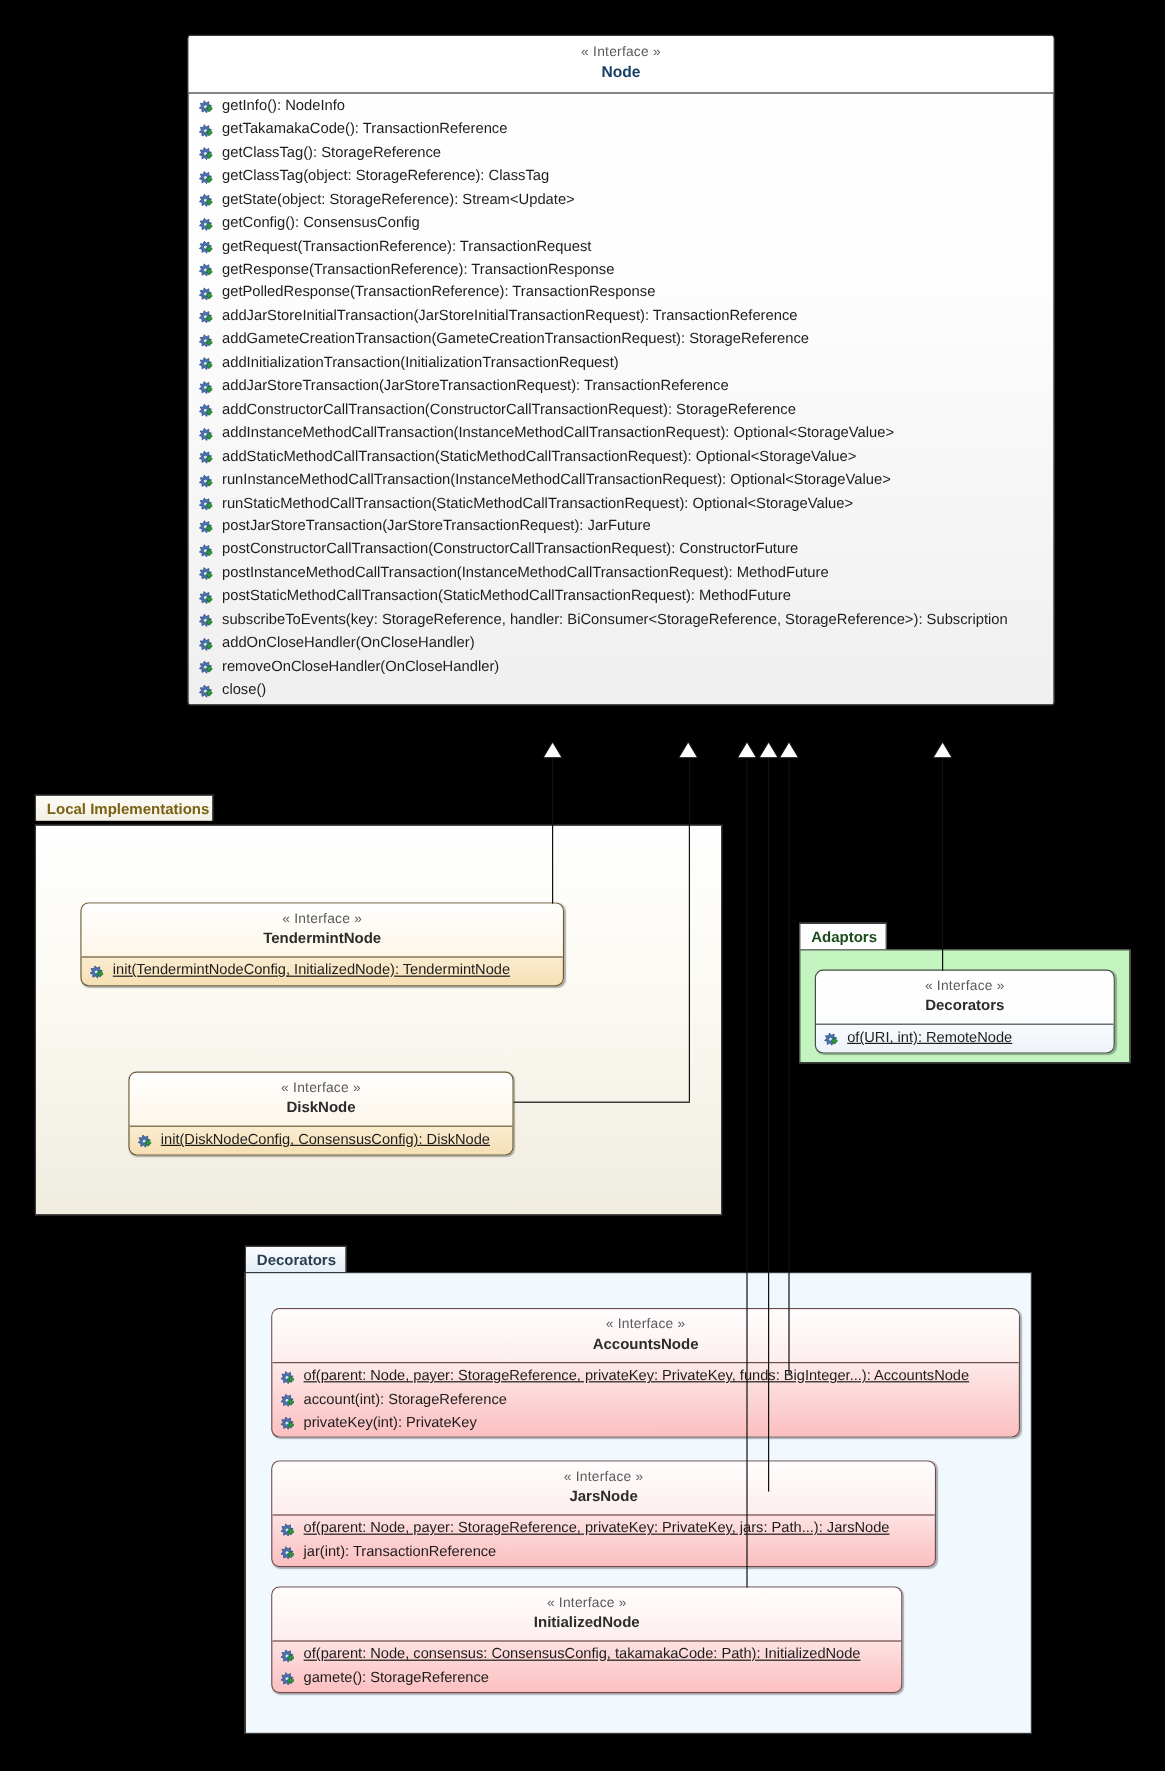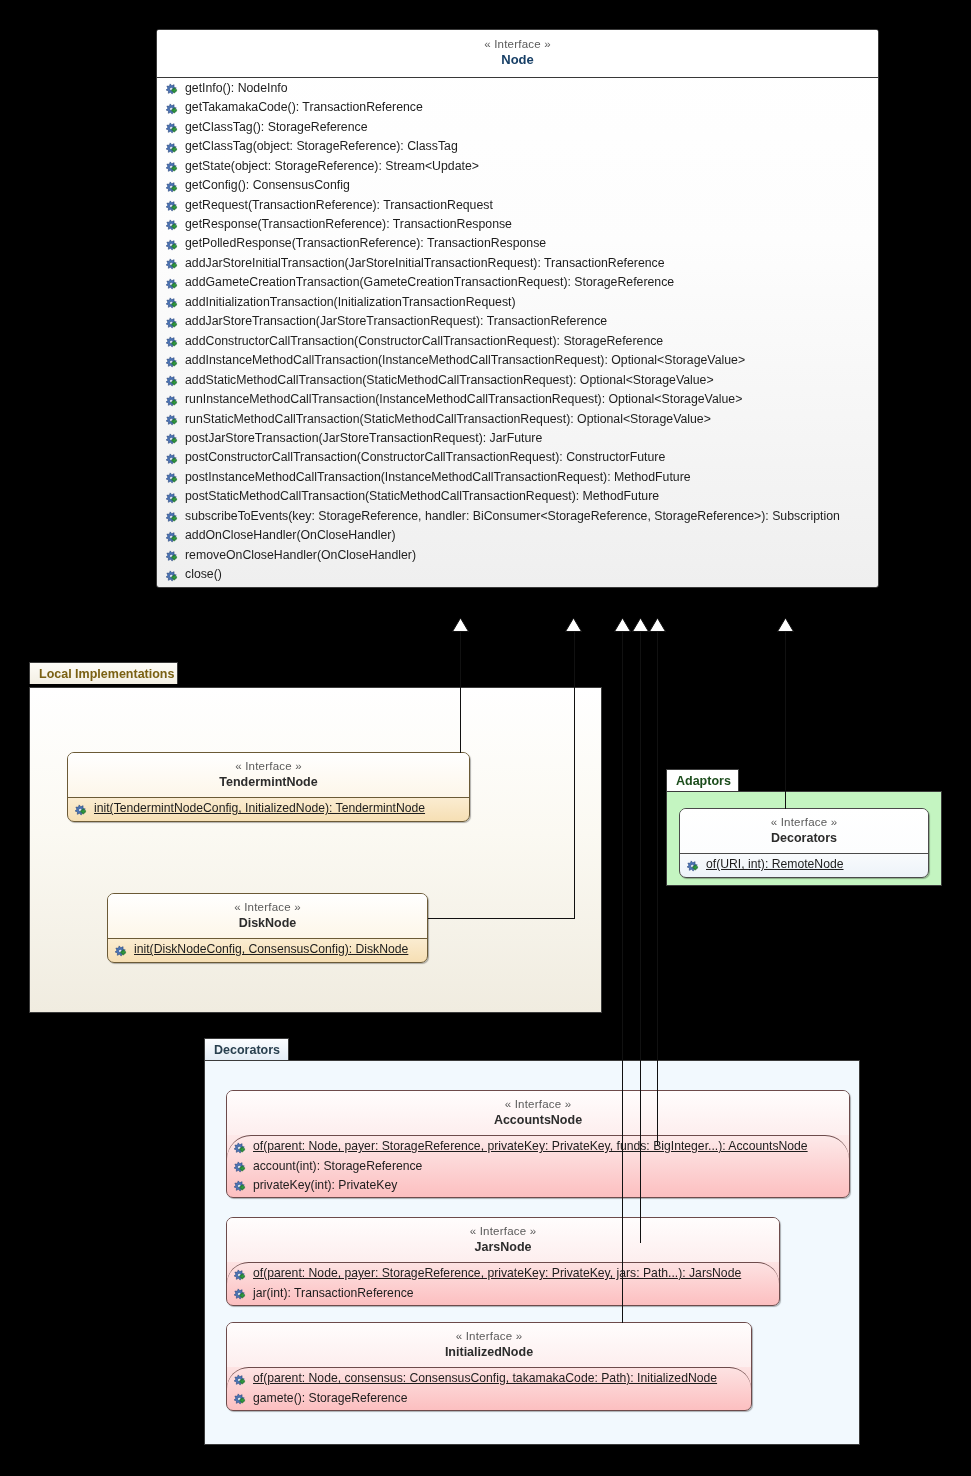--- a/index.html
+++ b/index.html
@@ -174,21 +174,21 @@
   .box-pale .uml-members { border-top-color: #4a4a4a; }
 
   
   .box-pink {
     background: linear-gradient(to bottom, #fffdfd 0%, #fde7e7 45%, #fcbfc0 100%);
     border-color: #6d4b4b;
   }
   .box-pink .uml-head {
     background: linear-gradient(to bottom, #fffdfd 0%, #fdeeee 100%);
   }
-  .box-pink .uml-members { border-top-color: #6d4b4b; border-radius: 24px; }
+  .box-pink .uml-members { border-top-color: #6d4b4b; }
 
   
   #box-tendermint { left: 67px; top: 752px; width: 403px; }
   #box-disknode   { left: 107px; top: 893px; width: 321px; }
   #box-remotenode { left: 679px; top: 808px; width: 250px; }
   #box-accounts   { left: 226px; top: 1090px; width: 624px; }
   #box-jars       { left: 226px; top: 1217px; width: 554px; }
   #box-initialized{ left: 226px; top: 1322px; width: 526px; }
 
   

